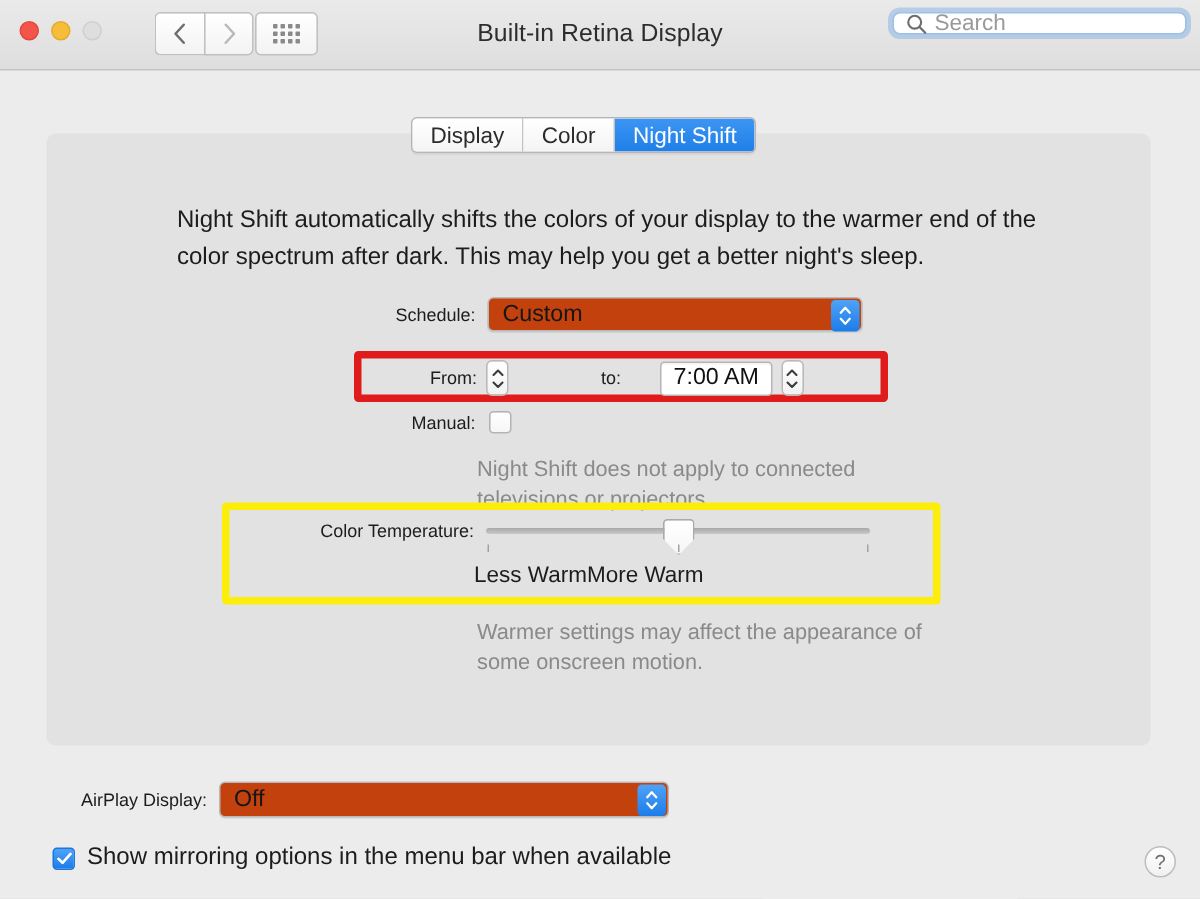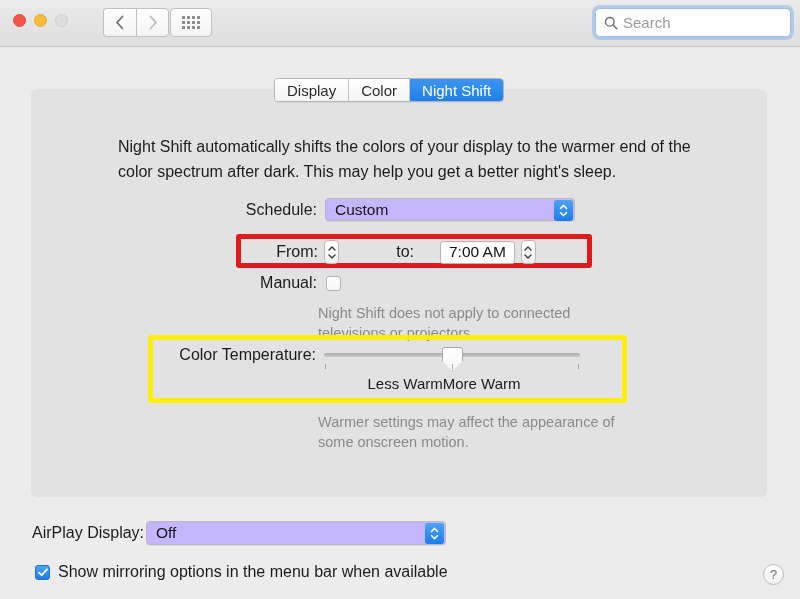--- a/index.html
+++ b/index.html
@@ -79,21 +79,21 @@
     width: 800px;
     text-align: center;
     font-size: 16.5px;
     color: #2d2d2d;
     letter-spacing: 0.1px;
   }
 
   .searchbox {
     position: absolute;
     right: 9px; top: 8px;
-    width: 196px; height: 29px;
+    width: 196px; height: 15px;
     background: #ffffff;
     border: 1px solid #9cc0e8;
     border-radius: 5px;
     box-shadow: 0 0 0 3px rgba(130,175,230,0.48);
     display: flex; align-items: center;
     padding-left: 8px;
   }
   .searchbox svg { flex: none; }
   .search-input {
     border: none; outline: none; background: transparent;
@@ -152,31 +152,31 @@
     color: #1c1c1c;
   }
 
   
   .row {
     position: absolute;
     display: flex;
     align-items: center;
   }
   .field-label {
-    font-size: 16px;
+    font-size: 12px;
     color: #1c1c1c;
     text-align: right;
     white-space: nowrap;
   }
 
   
   .popup {
     position: relative;
     height: 23px;
-    background: #c4b5fd;
+    background: #c2410c;
     border: 1px solid #b9b9b9;
     border-radius: 4px;
     display: flex; align-items: center;
     padding-left: 9px;
     font-size: 15.5px;
     color: #161616;
     box-shadow: 0 1px 0.5px rgba(0,0,0,0.07);
   }
   .popup-arrowbox {
     position: absolute;
@@ -309,21 +309,21 @@
   }
   .tick-left   { left: 1px; }
   .tick-center { left: 128px; }
   .tick-right  { left: 254px; }
 
   .slider-endlabels {
     position: absolute;
     left: 316px; top: 375px;
     width: 256px;
     display: flex;
-    justify-content: center;
+    justify-content: flex-start;
     font-size: 15px;
     color: #1c1c1c;
   }
 
   
   .row-airplay { left: 32px; top: 521px; }
   .row-airplay .field-label { width: 106px; }
   .row-airplay .popup { margin-left: 8px; width: 300px; height: 24px; }
 
   .row-mirror {
@@ -376,20 +376,21 @@
         <i></i>
         <i></i>
         <i></i>
       <i></i>
         <i></i>
         <i></i>
         <i></i>
     </span>
   </div>
 
+  <div class="window-title">Built-in Retina Display</div>
 
   <div class="searchbox">
     <svg width="14" height="14" viewBox="0 0 14 14">
       <circle cx="5.8" cy="5.8" r="4.3" fill="none" stroke="#6d6d6d" stroke-width="1.4"></circle>
       <line x1="9.2" y1="9.2" x2="12.8" y2="12.8" stroke="#6d6d6d" stroke-width="1.5" stroke-linecap="round"></line>
     </svg>
     <input class="search-input" type="text" placeholder="Search" style="">
   </div>
 </div>
 

